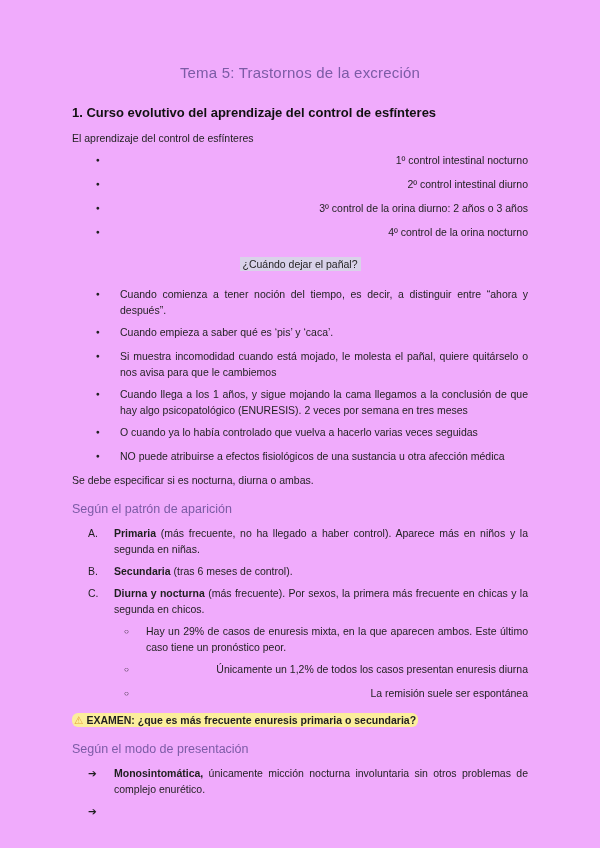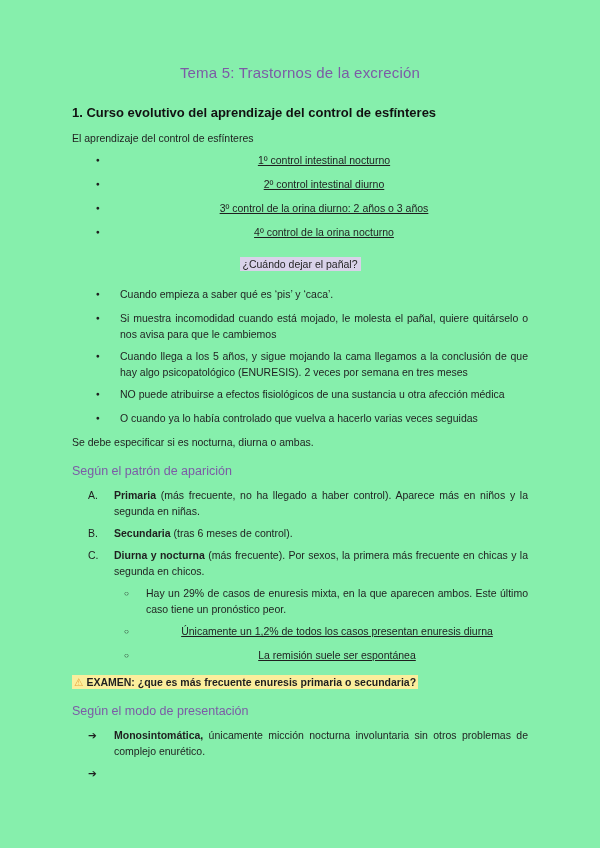--- a/index.html
+++ b/index.html
@@ -4,21 +4,21 @@
 <style>
   :root{
     --accent:#7c5ba6;
     --lavender:#d9d2e9;
     --yellow:#fbee9c;
   }
   *{margin:0;padding:0;box-sizing:border-box;}
   html,body{background:#ffffff;}
   body{font-family:"Liberation Sans", sans-serif;}
   .page{
-    width:600px;height:848px;background:#86efac;position:relative;
+    width:600px;height:848px;background:#f0abfc;position:relative;
     padding:64px 72px 0 72px;color:#1f1f1f;overflow:hidden;
   }
   .title{
     text-align:center;color:var(--accent);font-size:15px;font-weight:500;
     margin-bottom:4px;letter-spacing:.2px;
   }
   .h-black{font-size:13px;font-weight:700;color:#111;margin:24px 0 10px;}
   .h-purple{font-size:12.5px;font-weight:500;color:var(--accent);margin:14px 0 9px;}
   .body-text{font-size:10.5px;line-height:16px;margin-bottom:6px;}
   .center{text-align:center;}
@@ -30,24 +30,24 @@
   .arrows{padding-left:16px;margin:4px 0 6px;}
   .li{display:flex;align-items:flex-start;margin-bottom:6px;font-size:10.5px;line-height:16px;}
   .li .marker{flex:0 0 24px;}
   .letters .li .marker{flex:0 0 26px;}
   .sub .li .marker{flex:0 0 22px;}
   .arrows .li .marker{flex:0 0 26px;}
   .marker.dot::before{content:"●";font-size:6.5px;position:relative;top:-2px;}
   .marker.circle::before{content:"○";font-size:8px;position:relative;top:-1px;}
   .marker.arrow::before{content:"➔";font-size:10.5px;}
   .li-text{flex:1;text-align:justify;}
-  .li-text.left{text-align:center;text-decoration:underline;}
+  .li-text.left{text-align:right;}
   .term{font-weight:700;}
   .exam{font-size:10.5px;line-height:16px;margin:9px 0 4px;}
-  .hl-yel{background:var(--yellow);font-weight:700;padding:1px 2px;}
+  .hl-yel{background:var(--yellow);font-weight:700;padding:1px 2px;border-radius:6px;}
   .warn-icon{color:#e8a33d;margin-right:3px;font-weight:400;}
 </style>
 </head>
 <body>
 
 <div class="page">
 
   <h1 class="title">Tema 5: Trastornos de la excreción</h1>
 
   <h2 class="h-black">1. Curso evolutivo del aprendizaje del control de esfínteres</h2>
@@ -70,37 +70,41 @@
       <span class="marker dot"></span>
       <span class="li-text left">4º control de la orina nocturno</span>
     </div>
   </div>
 
   <p class="center q-wrap"><span class="hl-lav">¿Cuándo dejar el pañal?</span></p>
 
   <div class="list">
     <div class="li">
       <span class="marker dot"></span>
+      <span class="li-text">Cuando comienza a tener noción del tiempo, es decir, a distinguir entre “ahora y después”.</span>
+    </div>
+    <div class="li">
+      <span class="marker dot"></span>
       <span class="li-text">Cuando empieza a saber qué es ‘pis’ y ‘caca’.</span>
     </div>
     <div class="li">
       <span class="marker dot"></span>
       <span class="li-text">Si muestra incomodidad cuando está mojado, le molesta el pañal, quiere quitárselo o nos avisa para que le cambiemos</span>
     </div>
     <div class="li">
       <span class="marker dot"></span>
-      <span class="li-text">Cuando llega a los 5 años, y sigue mojando la cama llegamos a la conclusión de que hay algo psicopatológico (ENURESIS). 2 veces por semana en tres meses</span>
+      <span class="li-text">Cuando llega a los 1 años, y sigue mojando la cama llegamos a la conclusión de que hay algo psicopatológico (ENURESIS). 2 veces por semana en tres meses</span>
+    </div>
+    <div class="li">
+      <span class="marker dot"></span>
+      <span class="li-text">O cuando ya lo había controlado que vuelva a hacerlo varias veces seguidas</span>
     </div>
     <div class="li">
       <span class="marker dot"></span>
       <span class="li-text">NO puede atribuirse a efectos fisiológicos de una sustancia u otra afección médica</span>
-    </div>
-    <div class="li">
-      <span class="marker dot"></span>
-      <span class="li-text">O cuando ya lo había controlado que vuelva a hacerlo varias veces seguidas</span>
     </div>
   </div>
 
   <p class="body-text">Se debe especificar si es nocturna, diurna o ambas.</p>
 
   <h3 class="h-purple">Según el patrón de aparición</h3>
 
   <div class="letters">
     <div class="li">
       <span class="marker">A.</span>

